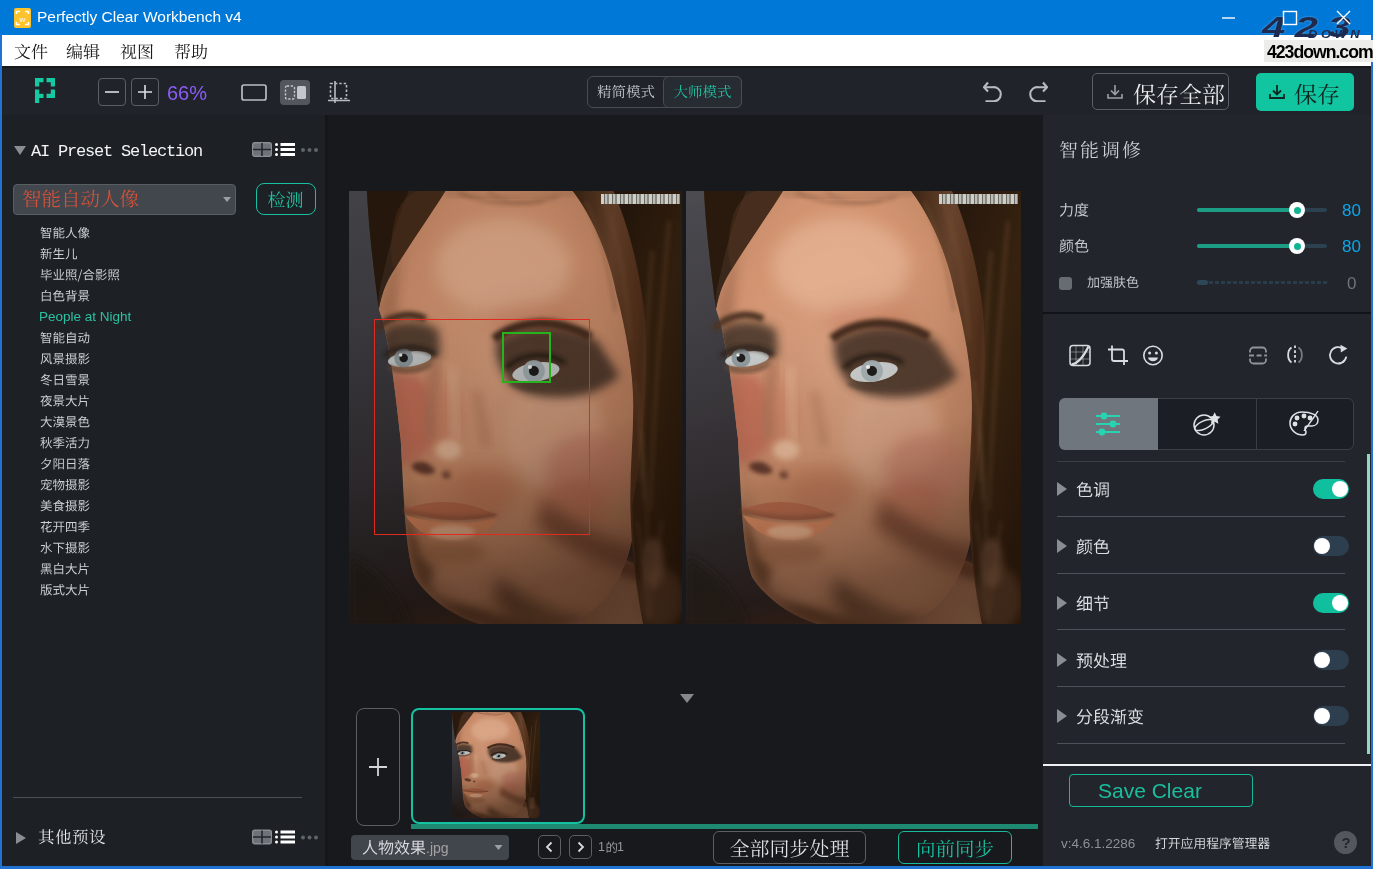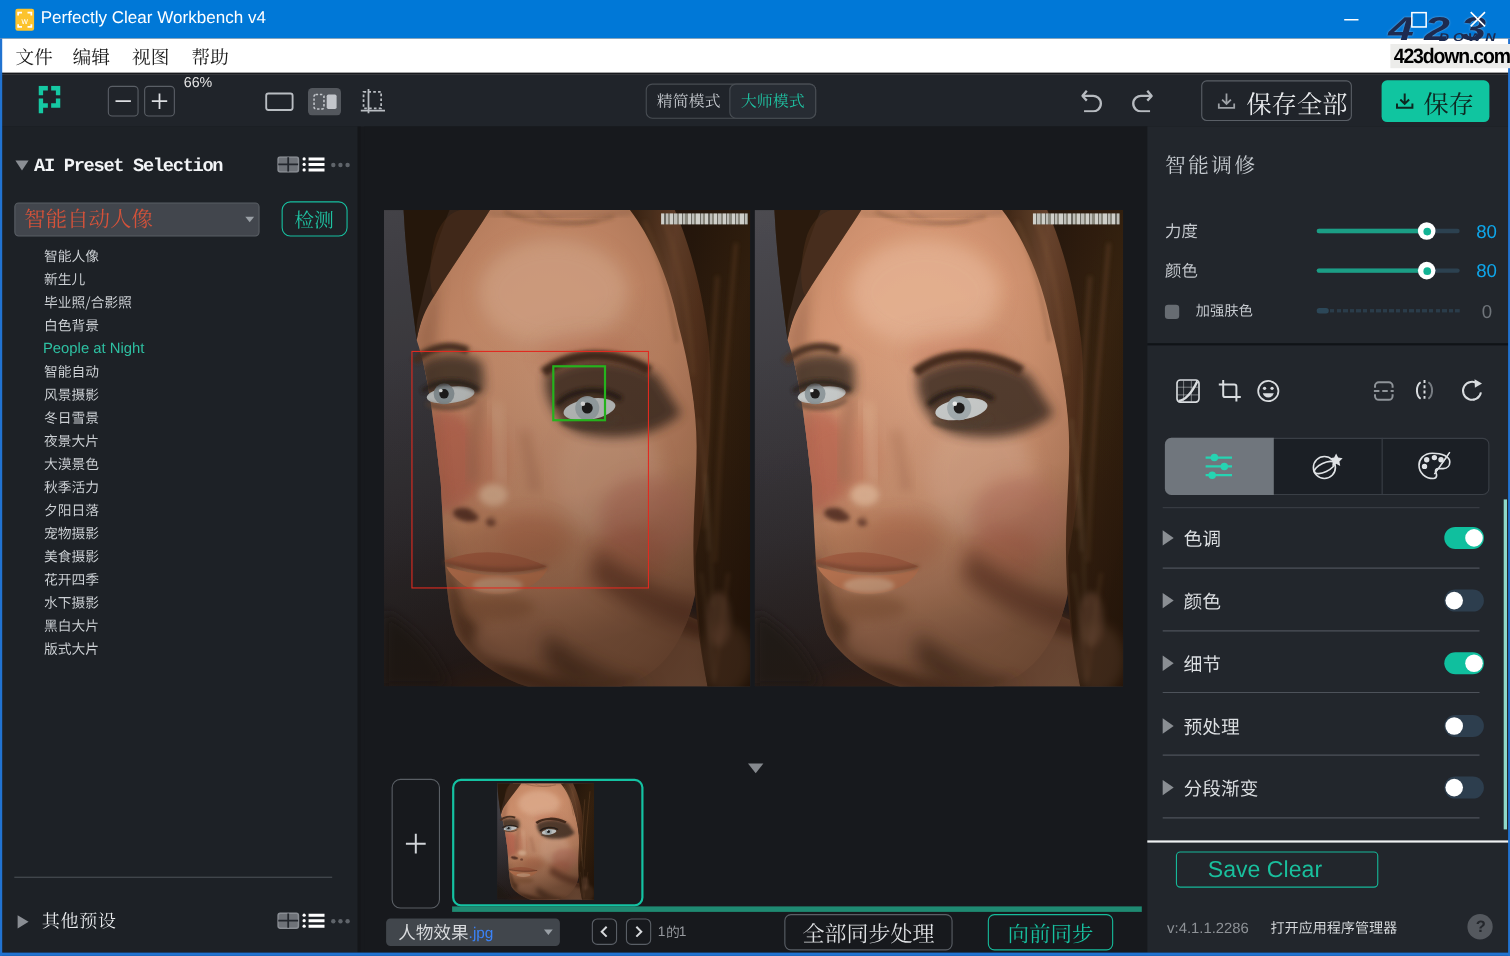--- a/index.html
+++ b/index.html
@@ -8,21 +8,21 @@
 #appicon{left:14px;top:8px;width:17px;height:20px;background:#fcc32d;border-radius:2px}
 #title{left:37px;top:8px;color:#fff;font-size:15.5px}
 #menubar{left:0;top:35px;width:1373px;height:33px;background:#fff;border-bottom:2px solid #17191d}
 #toolbar{left:0;top:68px;width:1373px;height:47px;background:#20242a}
 #leftpanel{left:0;top:115px;width:328px;height:751px;background:#1d2126;border-right:3px solid #141619}
 #centerarea{left:331px;top:115px;width:712px;height:751px;background:#17191d}
 #rightpanel{left:1043px;top:115px;width:330px;height:751px;background:#22262c}
 .wborder{background:#2173d1;z-index:90}
 .btn{border:1px solid #5a5f66;border-radius:4px}
 .tealbtn{border:1.5px solid #16bb9b;border-radius:4px}
-#ai-header{left:31px;top:142px;color:#f2f4f6;font-family:"Liberation Mono",monospace;font-size:17px;font-weight:bold;letter-spacing:-1.2px}
+#ai-header{left:31px;top:142px;color:#f2f4f6;font-family:"Liberation Mono",monospace;font-size:17px;font-weight:normal;letter-spacing:-1.2px}
 #pn-item{left:39px;top:309px;color:#2ec0a2;font-size:13.5px}
 .val{color:#0ea5e9;font-size:17px}
 </style></head><body>
 <div id="app">
 
 <div class="abs" id="titlebar"></div>
 <div class="abs" id="appicon"></div>
 <svg class="abs" style="left:14px;top:8px" width="17" height="20" viewBox="0 0 17 20">
       <g stroke="#fff" stroke-width="1.6" fill="none">
         <path d="M2.5 6 V3.5 H6"></path>
@@ -58,21 +58,21 @@
 </g>
     </svg>
 <div class="abs btn" style="left:98px;top:78px;width:28px;height:28px"></div>
 <div class="abs btn" style="left:131px;top:78px;width:28px;height:28px"></div>
 <svg class="abs" style="left:98px;top:78px" width="61" height="28" viewBox="0 0 61 28">
       <g stroke="#dcdee2" stroke-width="1.6">
         <path d="M7 14 H21"></path>
         <path d="M40 14 H54 M47 7 V21"></path>
       </g>
     </svg>
-<div class="abs" style="left:167px;top:67px;color:#e5e5e5;font-size:13px">66%</div>
+<div class="abs" style="left:167px;top:82px;color:#8b5cf6;font-size:20px">66%</div>
 <svg class="abs" style="left:240px;top:80px" width="120" height="25" viewBox="0 0 120 25">
 <rect x="2" y="5" width="24" height="15" rx="2" fill="none" stroke="#b9bdc2" stroke-width="1.7"></rect>
 <rect x="40" y="0" width="30" height="25" rx="4" fill="#53575d"></rect>
 <rect x="45.5" y="6" width="9" height="13" rx="1.5" fill="none" stroke="#c3c6cb" stroke-width="1.4" stroke-dasharray="2.2 1.6"></rect>
 <rect x="57" y="6" width="9" height="13" rx="1.5" fill="#c3c6cb"></rect>
 <g stroke="#b9bdc2" stroke-width="1.6" fill="none">
         <rect x="90.5" y="3.5" width="16" height="15" stroke-dasharray="2.4 2"></rect>
         <path d="M95 1 V23 M88 20.5 H110"></path>
       </g>
 </svg>
@@ -177,21 +177,21 @@
 <div class="abs" style="left:356px;top:708px;width:44px;height:118px;border:1.3px solid #5a5f65;border-radius:8px"></div>
 <svg class="abs" style="left:367px;top:756px" width="22" height="22" viewBox="0 0 22 22">
       <path d="M11 2 V20 M2 11 H20" stroke="#d2d5d9" stroke-width="1.8"></path>
     </svg>
 <div class="abs" style="left:411px;top:708px;width:174px;height:116px;background:#191c20;border:2px solid #14c2a2;border-radius:8px"></div>
 <svg class="abs" style="left:452px;top:712px;z-index:6" width="88" height="106" viewBox="18 0 317 433" preserveAspectRatio="none">
       <use href="#face"></use>
     </svg>
 <div class="abs" style="left:411px;top:824px;width:627px;height:5px;background:#1f8a72;z-index:7"></div>
 <div class="abs" style="left:351px;top:835px;width:158px;height:25px;background:#41464c;border-radius:4px"></div>
-<div class="abs" style="left:426px;top:840px;color:#3b82f6;font-size:14px">.jpg</div>
+<div class="abs" style="left:426px;top:840px;color:#a3a3a3;font-size:14px">.jpg</div>
 <svg class="abs" style="left:494px;top:844px" width="9" height="7" viewBox="0 0 9 7">
       <path d="M0.5 1 H8.5 L4.5 6 Z" fill="#9aa0a6"></path>
     </svg>
 <div class="abs btn" style="left:538px;top:835px;width:23px;height:24px;border-radius:5px"></div>
 <div class="abs btn" style="left:569px;top:835px;width:23px;height:24px;border-radius:5px"></div>
 <svg class="abs" style="left:538px;top:835px" width="54" height="24" viewBox="0 0 54 24">
       <g stroke="#d8dadd" stroke-width="1.8" fill="none">
         <path d="M13.5 7.5 L9 12 L13.5 16.5"></path>
         <path d="M40.5 7.5 L45 12 L40.5 16.5"></path>
       </g>
@@ -295,21 +295,21 @@
         <circle cx="297" cy="143" r="8" fill="#fff"></circle>
 <rect x="270" y="190" width="36" height="20" rx="10" fill="#2d3e4e"></rect>
         <circle cx="279" cy="200" r="8" fill="#fff"></circle>
 <rect x="270" y="246" width="36" height="20" rx="10" fill="#2d3e4e"></rect>
         <circle cx="279" cy="256" r="8" fill="#fff"></circle>
 </g>
 </svg>
 <div class="abs" style="left:1043px;top:764px;width:330px;height:2px;background:#eff1f2;z-index:20"></div>
 <div class="abs" style="left:1069px;top:774px;width:184px;height:33px;border:1.5px solid #16b899;border-radius:4px"></div>
 <div class="abs" style="left:1098px;top:779px;color:#19bf9d;font-size:21px">Save Clear</div>
-<div class="abs" style="left:1061px;top:836px;color:#8d9196;font-size:13.5px">v:4.1.1.2286</div>
+<div class="abs" style="left:1061px;top:836px;color:#8d9196;font-size:13.5px">v:4.6.1.2286</div>
 <div class="abs" style="left:1334px;top:831px;width:23px;height:23px;border-radius:50%;background:#54585e"></div>
 <div class="abs" style="left:1341.5px;top:834px;color:#24272c;font-size:15px;font-weight:bold">?</div>
 <div class="abs" style="left:1367px;top:454px;width:3px;height:300px;background:#8fd8c8;z-index:30"></div>
 
 <div class="abs wborder" style="left:0;top:35px;width:2px;height:834px"></div>
 <div class="abs wborder" style="left:1371px;top:35px;width:2px;height:834px"></div>
 <div class="abs wborder" style="left:0;top:866px;width:1373px;height:3px"></div>
 <svg id="cjk" width="1373" height="869" viewBox="0 0 1373 869" style="position:absolute;left:0;top:0;pointer-events:none;z-index:50">
       <defs>
         <path id="f6587" d="M407 -836 397 -828C449 -786 510 -713 527 -654C600 -605 647 -762 407 -836ZM700 -590C665 -448 602 -324 505 -218C399 -314 320 -437 275 -590ZM864 -685 812 -620H47L56 -590H254C293 -419 364 -283 463 -175C358 -75 218 6 41 65L49 81C239 31 388 -41 502 -136C606 -39 736 32 891 78C904 44 932 24 966 22L969 11C807 -27 665 -89 550 -180C664 -290 739 -427 784 -590H930C944 -590 953 -595 956 -606C921 -639 864 -685 864 -685Z"></path>

